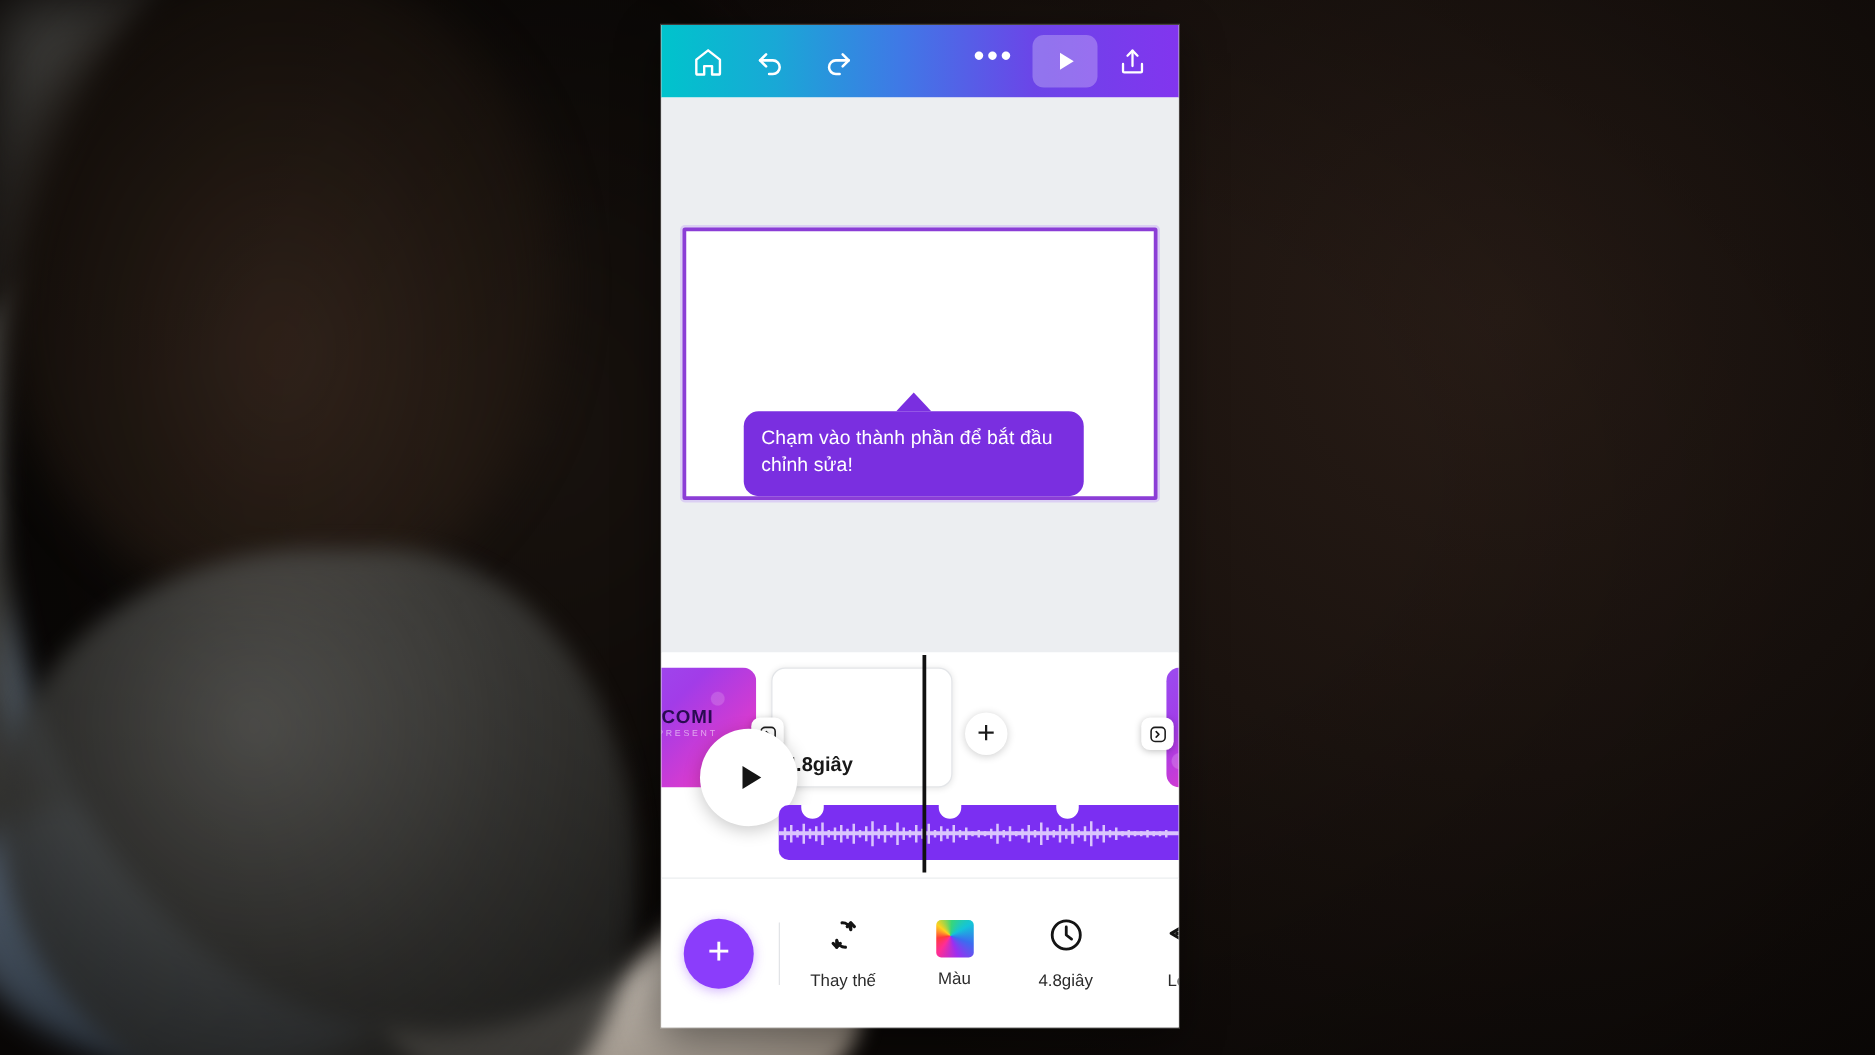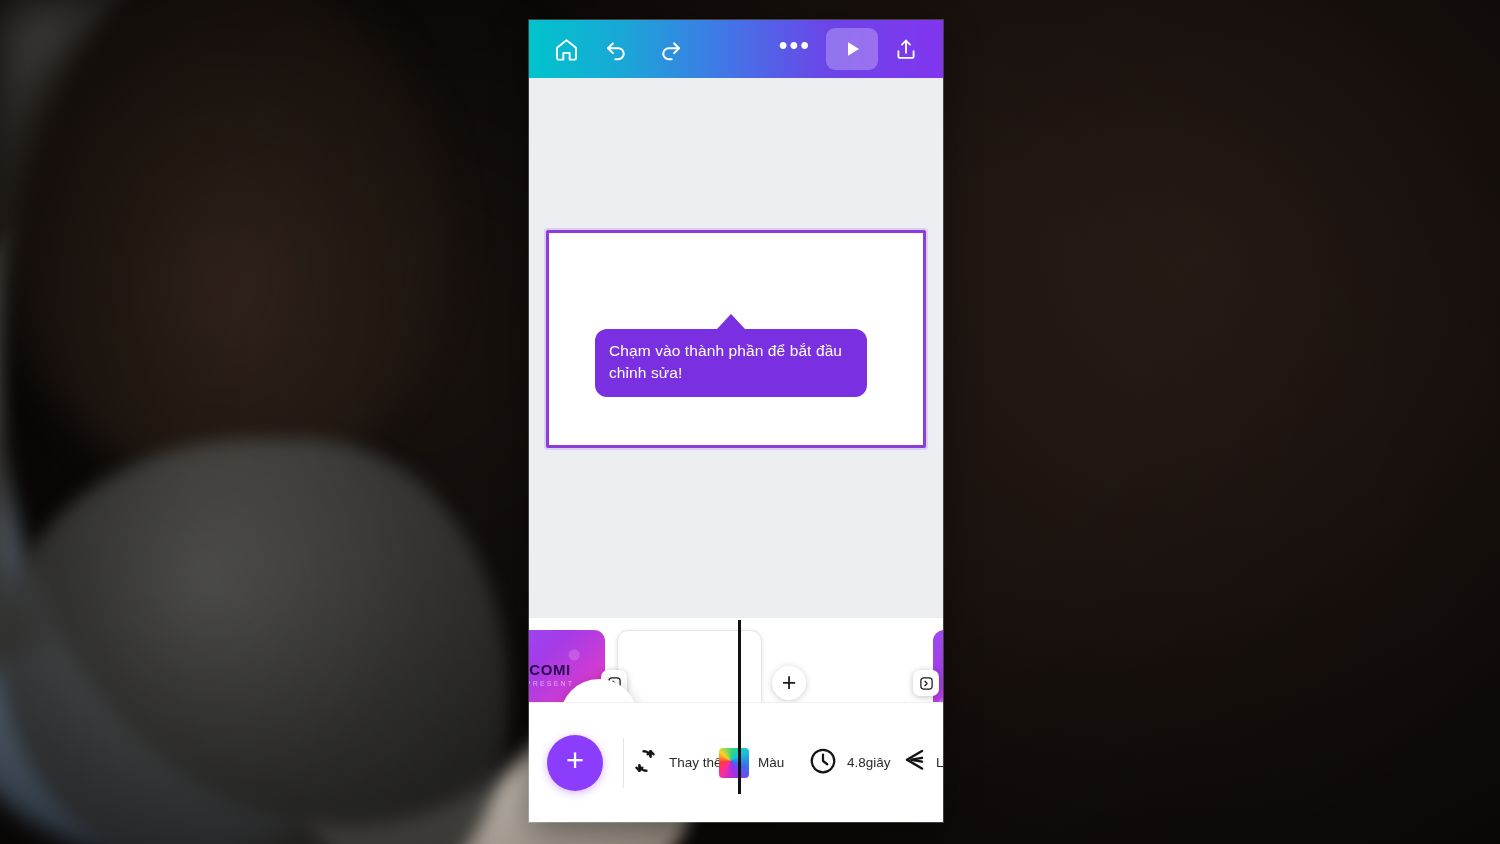--- a/index.html
+++ b/index.html
@@ -162,21 +162,21 @@
   .tb-more { width:52px; font-size:25px; letter-spacing:2px; line-height:.4; padding-bottom:9px; }
   .tb-play {
     width:52px; height:42px; border-radius:9px;
     background:rgba(255,255,255,.26);
     margin:0 5px;
   }
   .tb-share { width:46px; }
 
   
   .stage {
-    height:540px; background:#eceef1;
+    height:444px; background:#eceef1;
     display:flex; align-items:center; justify-content:center;
     position:relative;
   }
   .canvas-wrap { position:relative; margin-top:-18px; }
   .canvas-sel {
     width:380px; height:218px; background:#ffffff;
     border:3px solid #8b3dd6; border-radius:2px;
     box-shadow:0 0 0 2px rgba(190,150,245,.35);
   }
   
@@ -292,21 +292,21 @@
     width:56px; height:56px; border-radius:50%; background:#8b3dfb;
     display:flex; align-items:center; justify-content:center;
     color:#fff; font-size:31px; line-height:0; padding-bottom:4px;
     box-shadow:0 2px 9px rgba(139,61,251,.38);
     flex:0 0 auto;
   }
   .divider { width:1px; height:50px; background:#e2e4e7; margin:0 6px 0 20px; flex:0 0 auto; }
   .tools { display:flex; align-items:center; gap:0; overflow:hidden; flex:1; }
   .tool {
     width:89px; flex:0 0 auto; text-align:center;
-    display:flex; align-items:center; gap:9px;
+    display:flex; flex-direction:column; align-items:center; gap:9px;
   }
   .tool .tlabel { font-size:13.5px; color:#2b2b2b; white-space:nowrap; }
   .swatch {
     width:30px; height:30px; border-radius:4px;
     background:
       conic-gradient(from 215deg at 38% 42%,
         #ff2d95 0deg, #ff3b3b 45deg, #ffd21e 95deg, #37d67a 150deg,
         #14c4d9 205deg, #3a6df0 255deg, #9b2ff0 305deg, #ff2d95 360deg);
   }
 </style>

